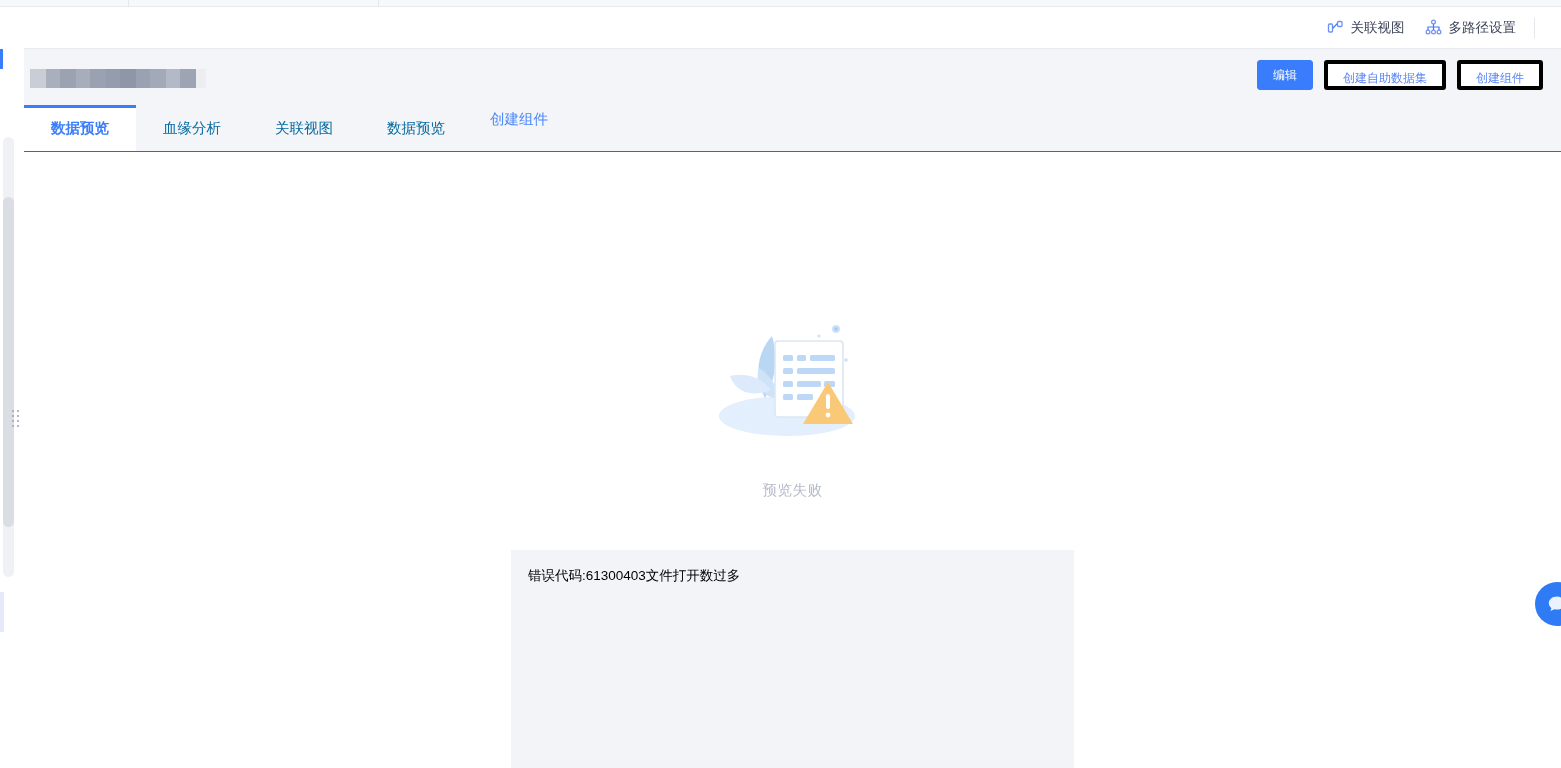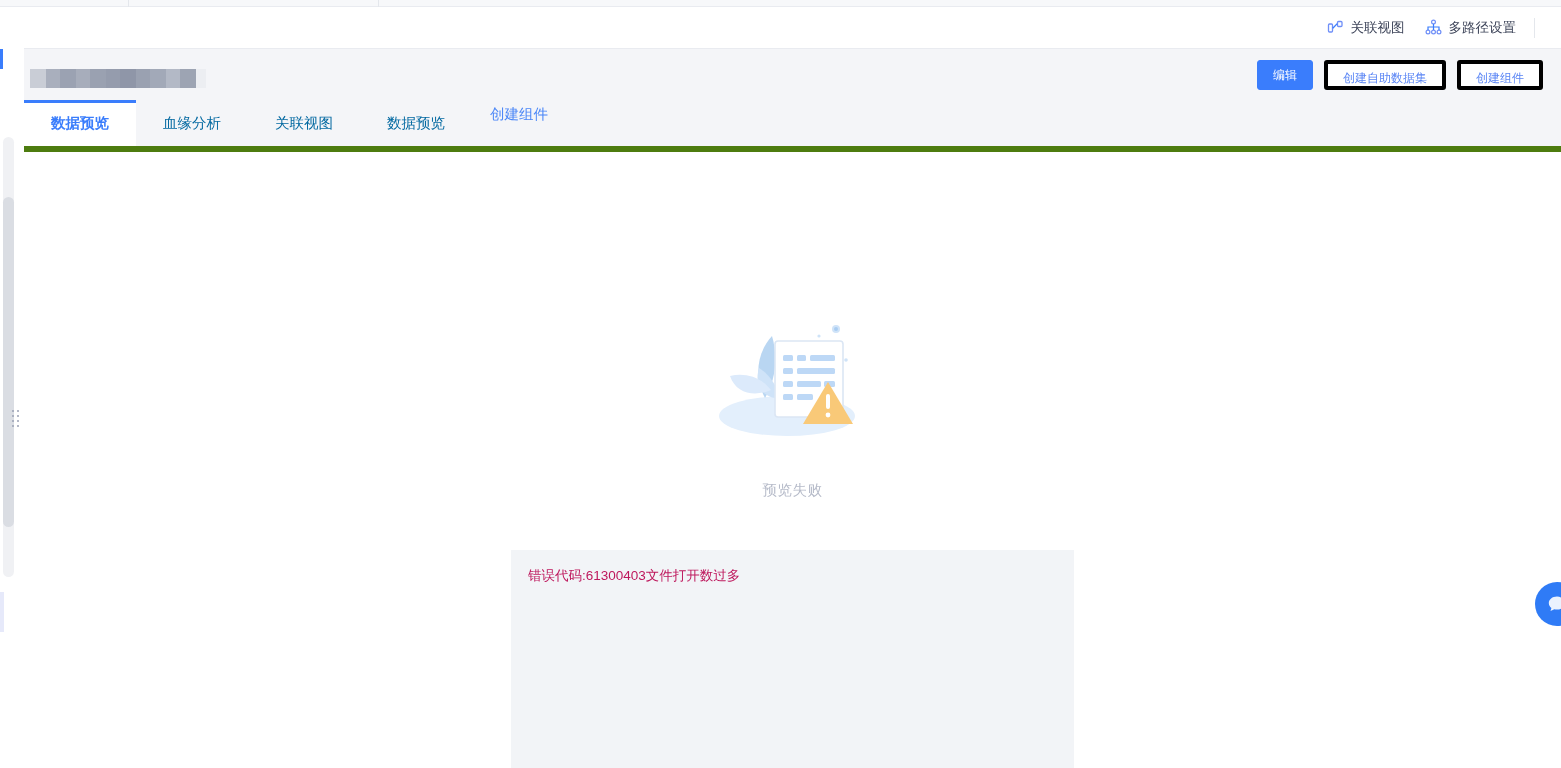--- a/index.html
+++ b/index.html
@@ -88,21 +88,21 @@
     height: 30px; padding: 0 15px; border-radius: 3px;
     font-size: 12px; line-height: 28px; cursor: pointer;
     font-family: "Liberation Sans", sans-serif; white-space: nowrap;
   }
   .btn-primary { background: #3a7dfc; border: 1px solid #3a7dfc; color: #ffffff; }
   .btn-ghost   { background: #ffffff; border: 4px solid #000000; color: #5b86f5; }
 
   
   .tabbar {
     position: absolute; left: 0; top: 98px; width: 1537px; height: 47px;
-    background: #f4f5f8; border-bottom: 6px solid #4d7c0f;
+    background: #f4f5f8; border-bottom: 1px solid #4d7c0f;
     display: flex; align-items: flex-end;
   }
   .tab {
     position: relative; height: 46px; min-width: 112px; padding: 0 22px;
     display: flex; align-items: center; justify-content: center;
     font-size: 14.5px; color: #0369a1; cursor: pointer; white-space: nowrap;
   }
   .tab.active {
     background: #ffffff; color: #3a7dfc; font-weight: bold;
   }
@@ -129,21 +129,21 @@
   .empty-text {
     margin-top: 13px; font-size: 14.5px; color: #b6bbc9; letter-spacing: .5px;
   }
   .empty-btns { margin-top: 17px; display: flex; gap: 12px; }
   .empty-btns .btn { height: 28px; line-height: 26px; font-size: 13.5px; padding: 0 14px; }
 
   .err-panel {
     margin-top: 26px; width: 563px; height: 225px;
     background: #f2f4f7; padding: 17px 0 0 17px;
   }
-  .err-text { font-size: 13.5px; color: #be185d; }
+  .err-text { font-size: 13.5px; color: #000000; }
 
   
   .bubble {
     position: absolute; right: -18px; top: 575px;
     width: 44px; height: 44px; border-radius: 50%;
     background: #2f7bf6; display: flex; align-items: center; justify-content: center;
     cursor: pointer; overflow: hidden;
   }
   .bubble svg { width: 22px; height: 22px; }
 </style>

